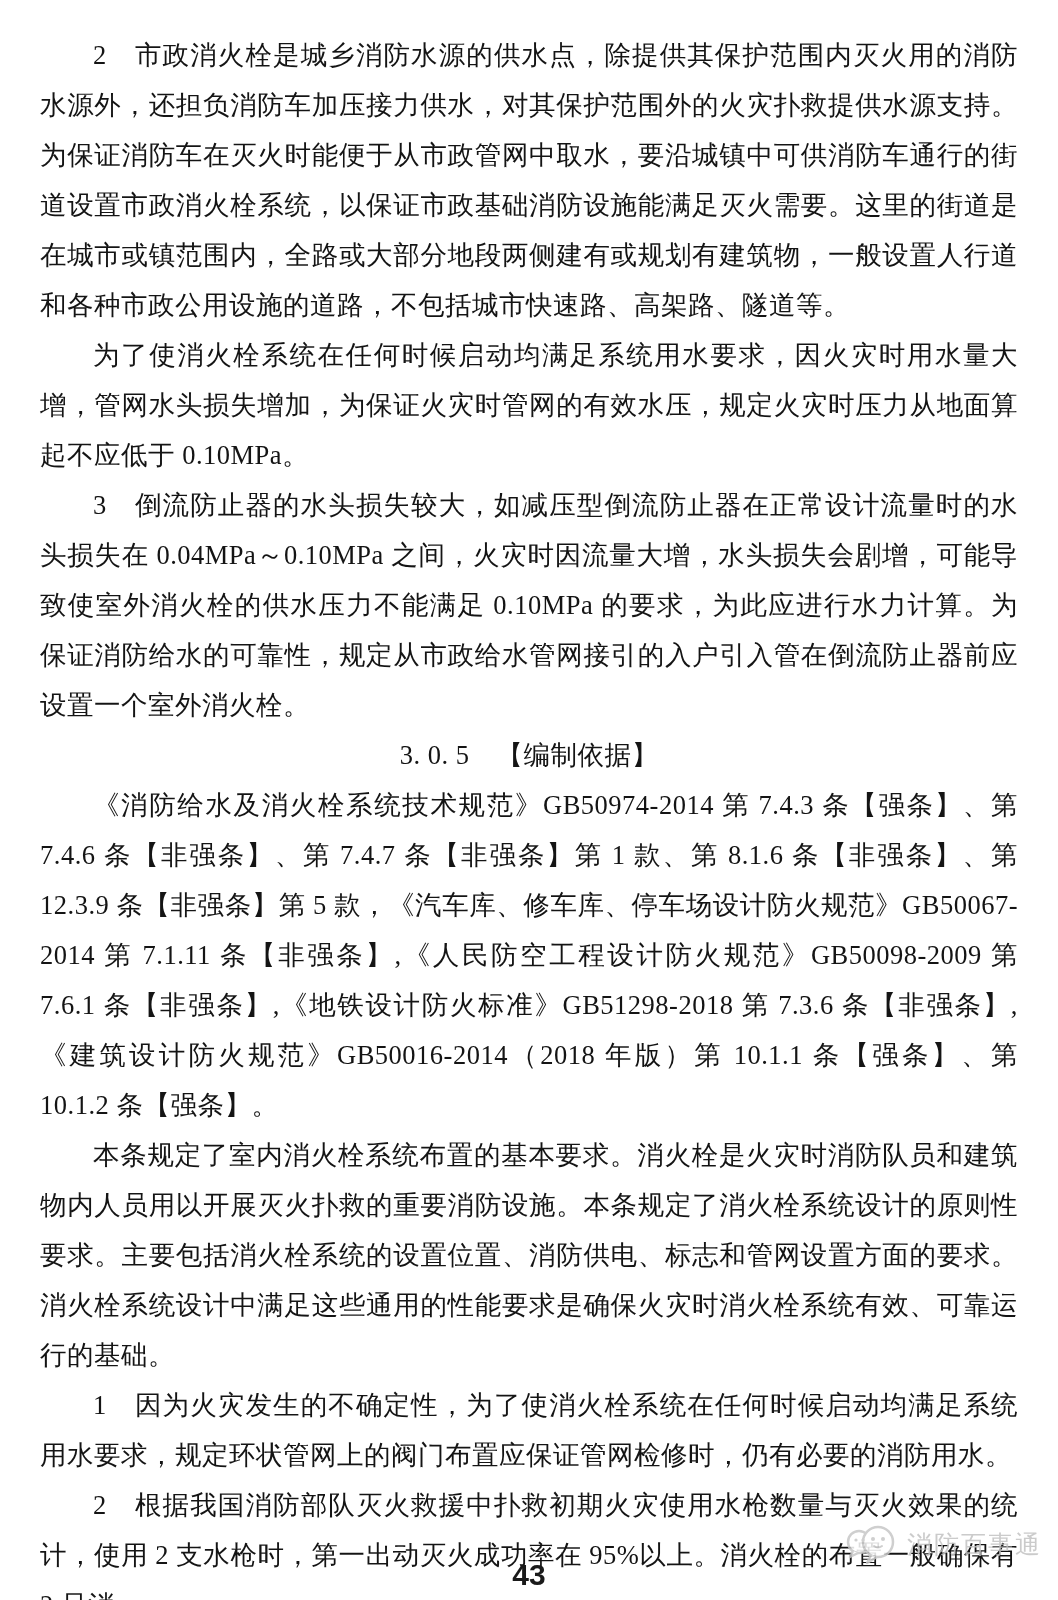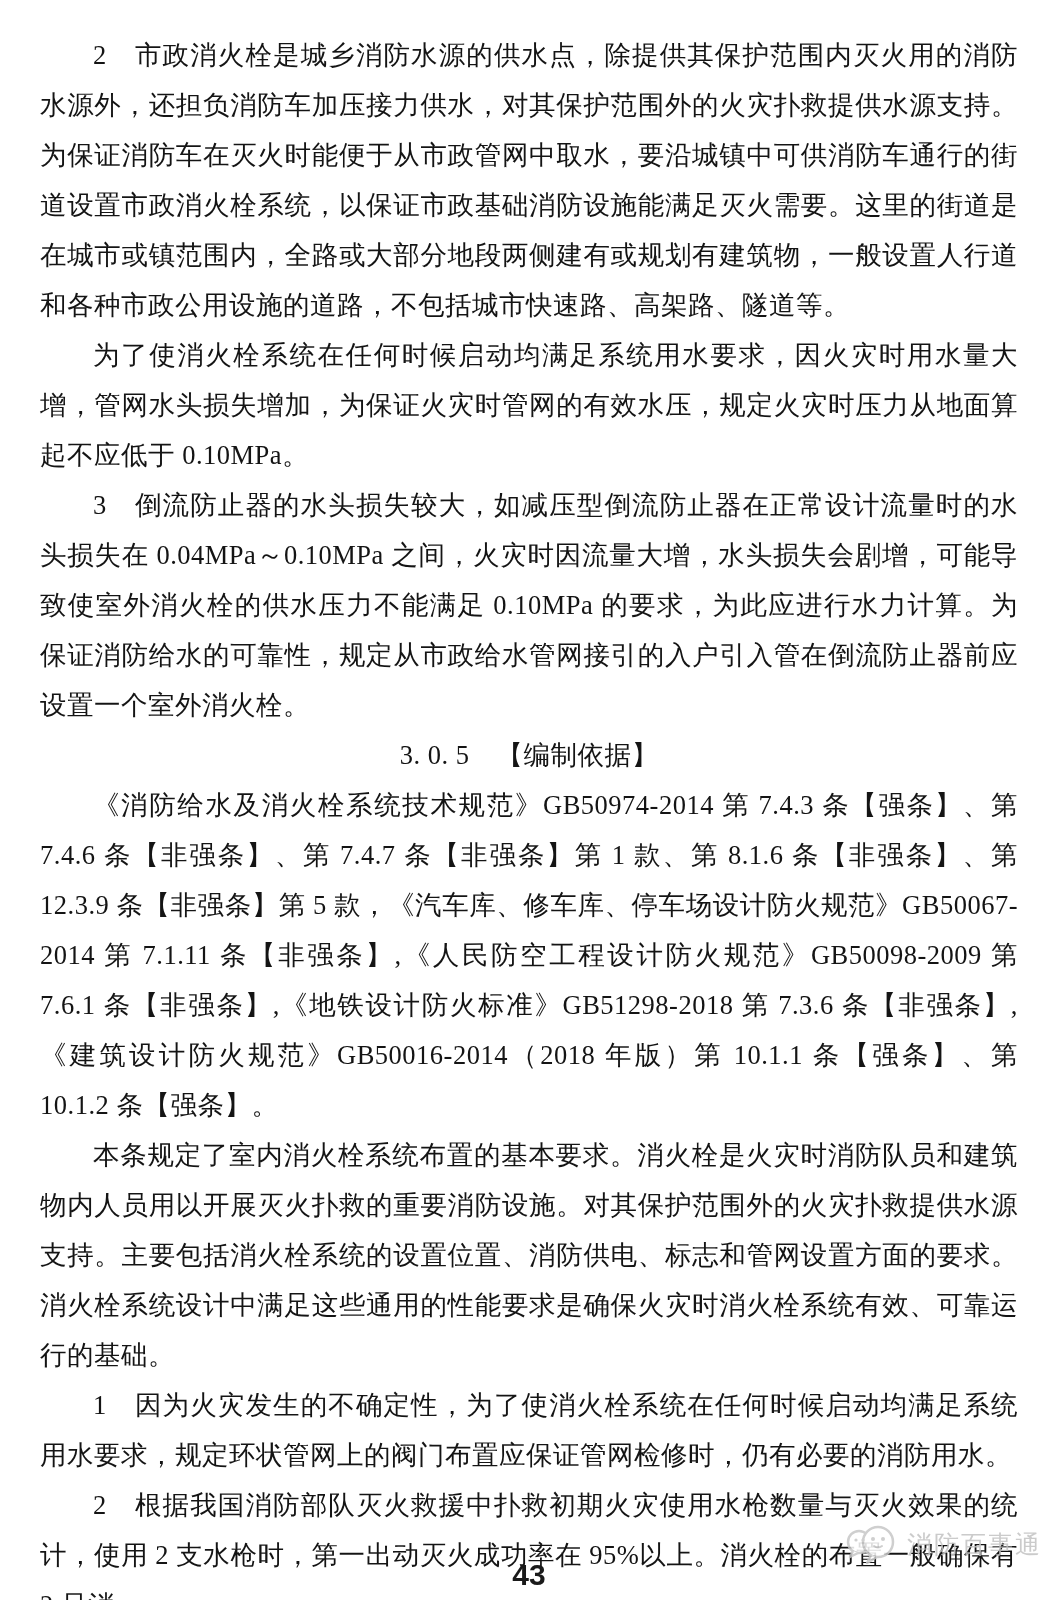--- a/index.html
+++ b/index.html
@@ -65,21 +65,21 @@
 <body>
 
 <div class="page">
 
   <div class="content">
     <p class="para">2　市政消火栓是城乡消防水源的供水点，除提供其保护范围内灭火用的消防水源外，还担负消防车加压接力供水，对其保护范围外的火灾扑救提供水源支持。为保证消防车在灭火时能便于从市政管网中取水，要沿城镇中可供消防车通行的街道设置市政消火栓系统，以保证市政基础消防设施能满足灭火需要。这里的街道是在城市或镇范围内，全路或大部分地段两侧建有或规划有建筑物，一般设置人行道和各种市政公用设施的道路，不包括城市快速路、高架路、隧道等。</p>
     <p class="para">为了使消火栓系统在任何时候启动均满足系统用水要求，因火灾时用水量大增，管网水头损失增加，为保证火灾时管网的有效水压，规定火灾时压力从地面算起不应低于 0.10MPa。</p>
     <p class="para">3　倒流防止器的水头损失较大，如减压型倒流防止器在正常设计流量时的水头损失在 0.04MPa～0.10MPa 之间，火灾时因流量大增，水头损失会剧增，可能导致使室外消火栓的供水压力不能满足 0.10MPa 的要求，为此应进行水力计算。为保证消防给水的可靠性，规定从市政给水管网接引的入户引入管在倒流防止器前应设置一个室外消火栓。</p>
     <p class="heading">3. 0. 5　【编制依据】</p>
     <p class="para">《消防给水及消火栓系统技术规范》GB50974-2014 第 7.4.3 条【强条】、第 7.4.6 条【非强条】、第 7.4.7 条【非强条】第 1 款、第 8.1.6 条【非强条】、第 12.3.9 条【非强条】第 5 款，《汽车库、修车库、停车场设计防火规范》GB50067-2014 第 7.1.11 条【非强条】,《人民防空工程设计防火规范》GB50098-2009 第 7.6.1 条【非强条】,《地铁设计防火标准》GB51298-2018 第 7.3.6 条【非强条】,《建筑设计防火规范》GB50016-2014（2018 年版）第 10.1.1 条【强条】、第 10.1.2 条【强条】。</p>
-    <p class="para">本条规定了室内消火栓系统布置的基本要求。消火栓是火灾时消防队员和建筑物内人员用以开展灭火扑救的重要消防设施。对其保护范围外的火灾扑救提供水源支持。主要包括消火栓系统的设置位置、消防供电、标志和管网设置方面的要求。消火栓系统设计中满足这些通用的性能要求是确保火灾时消火栓系统有效、可靠运行的基础。</p>
+    <p class="para">本条规定了室内消火栓系统布置的基本要求。消火栓是火灾时消防队员和建筑物内人员用以开展灭火扑救的重要消防设施。本条规定了消火栓系统设计的原则性要求。主要包括消火栓系统的设置位置、消防供电、标志和管网设置方面的要求。消火栓系统设计中满足这些通用的性能要求是确保火灾时消火栓系统有效、可靠运行的基础。</p>
     <p class="para">1　因为火灾发生的不确定性，为了使消火栓系统在任何时候启动均满足系统用水要求，规定环状管网上的阀门布置应保证管网检修时，仍有必要的消防用水。</p>
     <p class="para">2　根据我国消防部队灭火救援中扑救初期火灾使用水枪数量与灭火效果的统计，使用 2 支水枪时，第一出动灭火成功率在 95%以上。消火栓的布置一般确保有 2 只消</p>
   </div>
 
   <div class="watermark">
     <span class="watermark-icon">
       <svg viewBox="0 0 58 44" width="58" height="44" xmlns="http://www.w3.org/2000/svg">
         <g fill="none" stroke="#c7c7c7" stroke-width="2.5">
           <circle cx="16" cy="20" r="11" fill="#ffffff"></circle>
           <path d="M10 29 L7 35 L15 31" fill="#ffffff" stroke-linejoin="round"></path>

